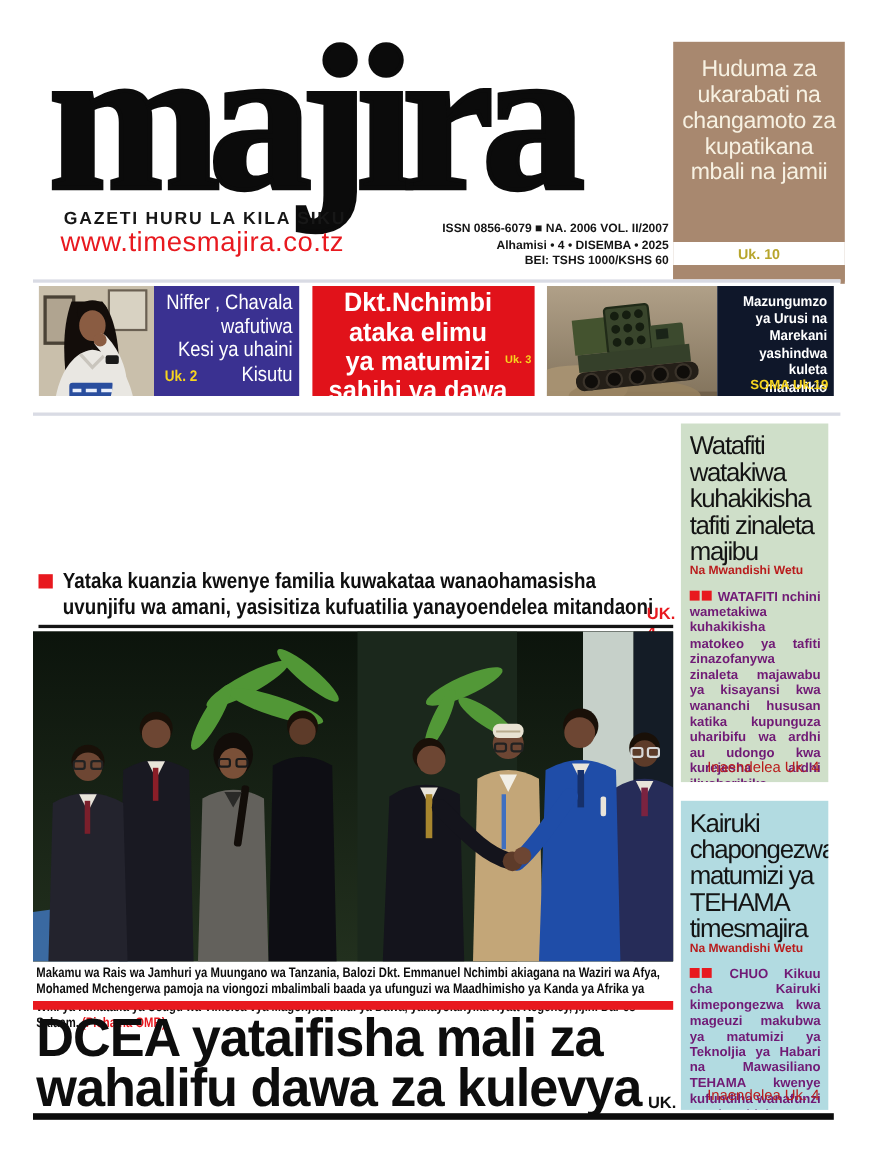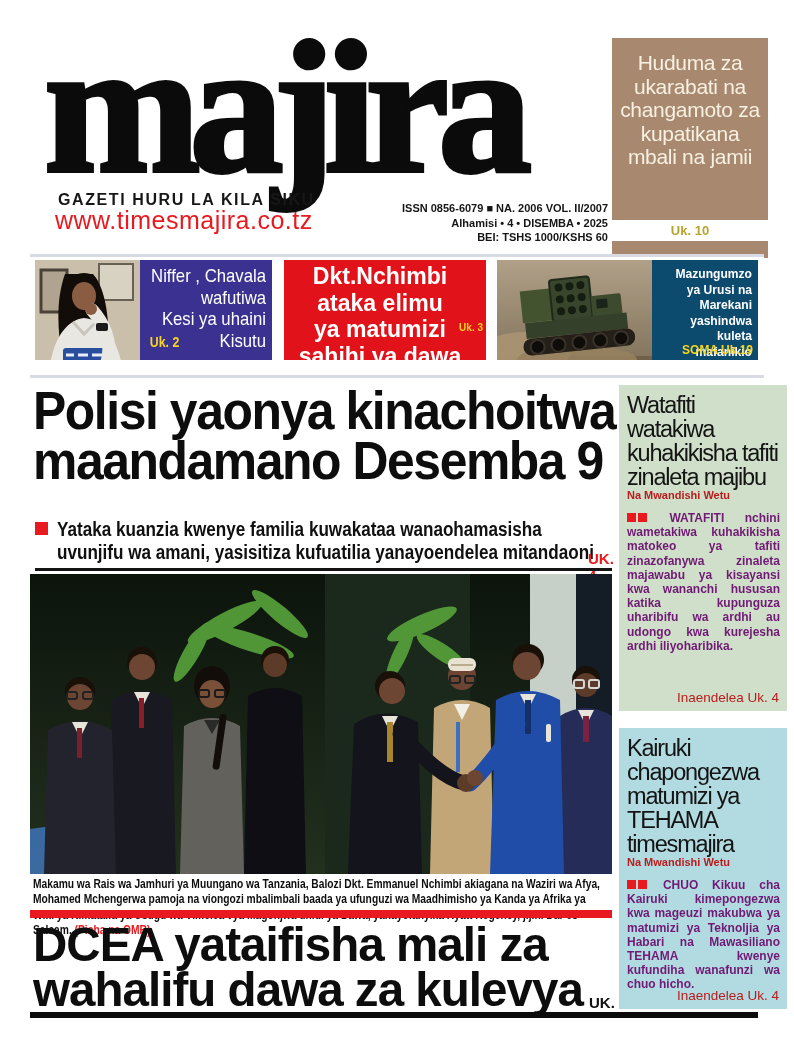--- a/index.html
+++ b/index.html
@@ -26,21 +26,21 @@
 
   
   .strip{left:30px;top:254px;width:734px;height:124px;background:#fff;}
   .bevel{position:absolute;left:0;width:734px;height:3px;background:#d9dbe4;}
   .bevel.b{bottom:0;} .bevel.t{top:0;}
   .titem{position:absolute;top:6px;height:100px;overflow:hidden;}
   .t-photo1{left:5px;width:105px;}
   .t-purple{left:110px;width:132px;background:#3a3191;color:#fff;}
   .t-red{left:254px;width:202px;background:#e1121a;color:#fff;}
   .t-photo2{left:467px;width:155px;}
-  .t-black{left:622px;width:106px;background:#0c4a6e;color:#fff;}
+  .t-black{left:622px;width:106px;background:#0f172a;color:#fff;}
   .t-purple .lines{position:absolute;right:6px;top:5px;width:132px;text-align:right;
         transform:scaleX(.88);transform-origin:right top;font-size:19px;line-height:21.5px;font-weight:400;}
   .t-purple .lastline{display:flex;justify-content:space-between;align-items:baseline;}
   .ref-yellow{color:#f6d41f;font-weight:700;}
   .t-purple .ref-yellow{font-size:14px;}
   .t-red .lines{position:absolute;left:0;right:10px;top:3px;text-align:center;
         font-size:24px;line-height:26.5px;font-weight:700;transform:scaleX(.96);transform-origin:center top;}
   .t-red .ref{position:absolute;right:3px;top:62px;font-size:10px;}
   .t-black .lines{position:absolute;right:6px;top:6px;width:104px;text-align:right;
         transform:scaleX(.93);transform-origin:right top;font-size:13px;line-height:15.5px;font-weight:700;}
@@ -64,21 +64,21 @@
   .rule-red{left:30px;top:910px;width:582px;height:8px;background:#e8191f;}
 
   
   .h2{left:33px;top:922px;width:600px;color:#0d0d0d;}
   .h2 span{display:block;white-space:nowrap;font-size:49px;line-height:45px;font-weight:700;
         letter-spacing:-1px;transform:scaleX(.97);transform-origin:left top;}
   .h2 .ref{position:absolute;left:556px;top:58px;font-size:15px;font-weight:700;color:#111;transform:none;letter-spacing:0;}
   .rule-black{left:30px;top:1012px;width:728px;height:6px;background:#0c0c0c;}
 
   
-  .card{position:absolute;left:619px;width:134px;overflow:hidden;padding-left:34px;}
+  .card{position:absolute;left:619px;width:134px;overflow:hidden;}
   .card1{top:385px;height:326px;background:#cfdfc9;}
   .card2{top:728px;height:281px;background:#b2dbe1;}
   .card .inner{position:absolute;left:8px;right:7px;top:8px;bottom:26px;}
   .card .title{font-size:23.5px;line-height:24px;font-weight:400;letter-spacing:-1.2px;color:#141414;}
   .card .byline{font-size:11px;font-weight:700;color:#b91c1c;}
   .card .body{margin-top:10px;font-size:12px;line-height:14.2px;font-weight:700;
         text-align:justify;color:#701a75;}
   .card .cont{position:absolute;right:8px;bottom:6px;font-size:13.5px;font-weight:400;color:#b91c1c;}
 </style>
 </head>
@@ -191,24 +191,20 @@
         <div>Mazungumzo</div>
         <div>ya Urusi na</div>
         <div>Marekani</div>
         <div>yashindwa kuleta</div>
         <div>mafanikio</div>
       </div>
       <div class="ref ref-yellow">SOMA Uk.19</div>
     </div>
   </div>
 
-  <div class="abs h1">
-    <span>Polisi yaonya kinachoitwa</span>
-    <span>maandamano Desemba 9</span>
-  </div>
 
   <div class="abs subhead">
     <div class="bullet"></div>
     <div class="stext">Yataka kuanzia kwenye familia kuwakataa wanaohamasisha uvunjifu wa amani, yasisitiza kufuatilia yanayoendelea mitandaoni</div>
     <div class="ref">UK. 4</div>
   </div>
 
   <div class="abs rule-thin"></div>
 
   <div class="abs photo">

